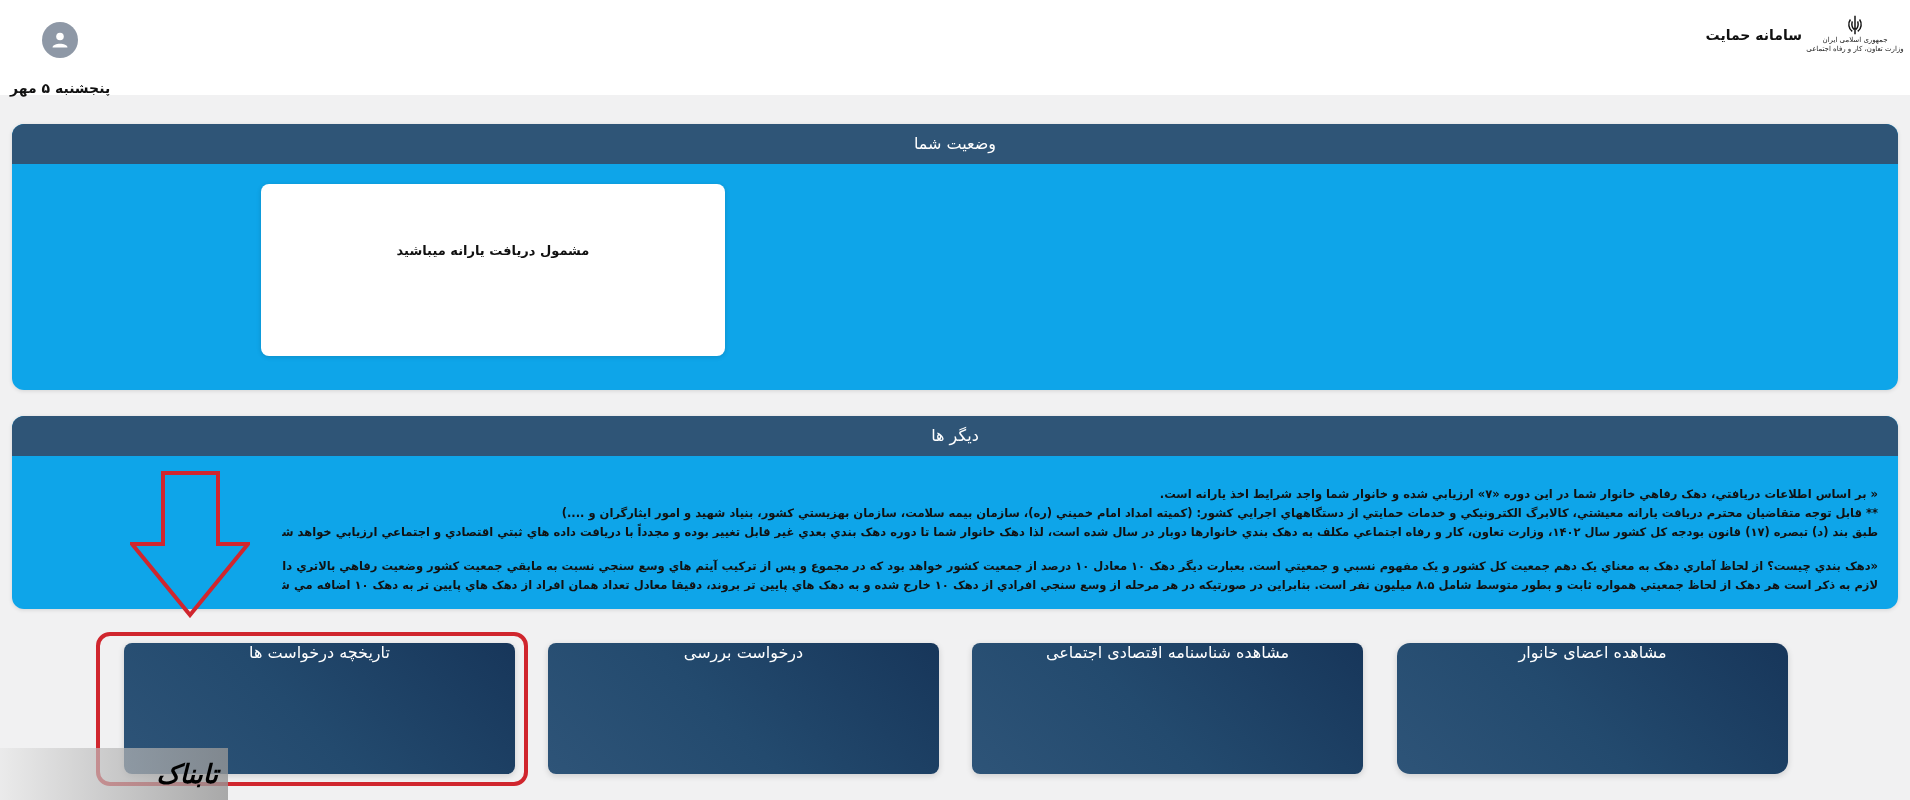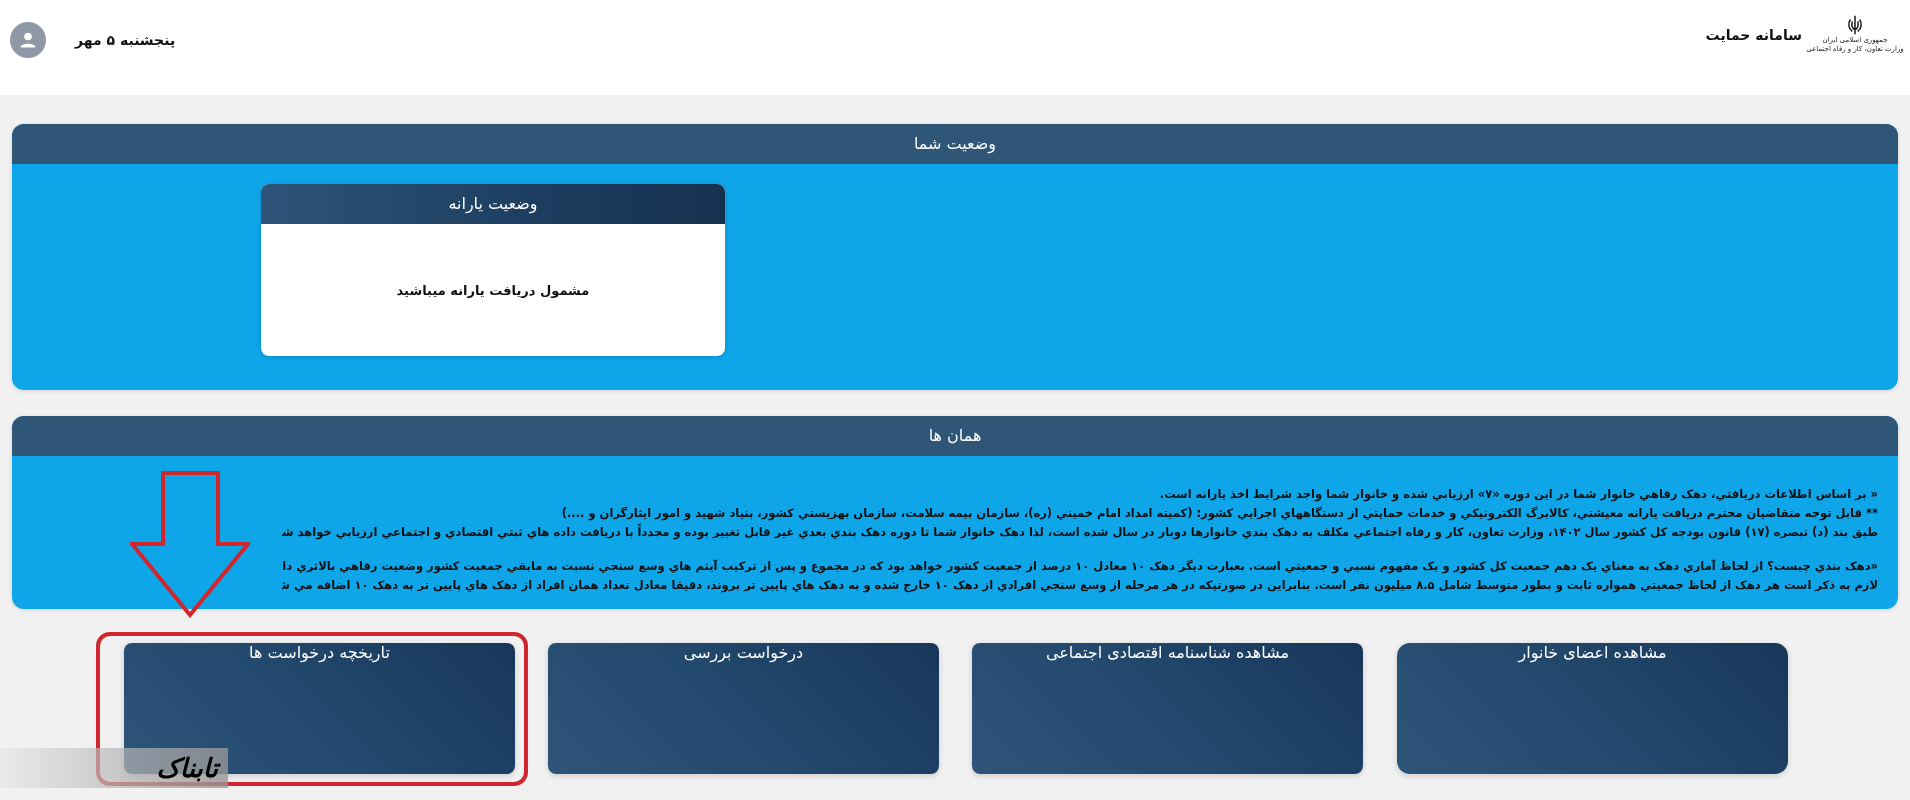--- a/index.html
+++ b/index.html
@@ -21,21 +21,21 @@
   .emblem {
     width: 86px; height: 56px; display: flex; flex-direction: column; align-items: center;
   }
   .emblem svg { width: 22px; height: 22px; }
   .emblem .line {
     font-family: "DejaVu Serif", serif; font-size: 7px; color: #222; line-height: 9px;
     white-space: nowrap; direction: rtl;
   }
   .brand-title { font-size: 14px; font-weight: bold; color: #111; direction: rtl; margin-top: -14px; }
   .user-area {
-    position: absolute; left: 10px; top: 22px; display: flex; align-items: center; gap: 29px;
+    position: absolute; left: 10px; top: 22px; display: flex; align-items: center; gap: 22px; flex-direction: column;
   }
   .avatar {
     width: 36px; height: 36px; border-radius: 50%; background: #8e98a6;
     display: flex; align-items: center; justify-content: center;
   }
   .date-text { font-size: 14px; font-weight: bold; direction: rtl; }
 
   .panel {
     position: absolute; left: 12px; width: 1886px; background: #0ea5e9;
     border-radius: 12px; box-shadow: 0 1px 4px rgba(0,0,0,0.12); overflow: hidden;
@@ -84,21 +84,21 @@
   .btn-profile { left: 972px; }
   .btn-review { left: 548px; }
   .btn-history { left: 124px; }
 
   .highlight-frame {
     position: absolute; left: 96px; top: 632px; width: 432px; height: 154px;
     border: 4px solid #d0262e; border-radius: 14px; pointer-events: none;
   }
   .arrow-annot { position: absolute; left: 130px; top: 468px; pointer-events: none; }
   .watermark {
-    position: absolute; left: 0; top: 748px; width: 228px; height: 40px;
+    position: absolute; left: 0; top: 748px; width: 228px; height: 52px;
     background: linear-gradient(90deg, rgba(230,230,230,0.6) 0%, rgba(150,150,150,0.8) 100%);
     display: flex; align-items: center; justify-content: flex-end; padding-right: 10px;
   }
   .watermark-text {
     font-family: "DejaVu Serif", serif; font-size: 26px; font-weight: bold; color: #000;
     direction: rtl; font-style: italic;
   }
 </style>
 </head>
 <body>
@@ -124,29 +124,28 @@
     </div>
     <span class="date-text">پنجشنبه ۵ مهر</span>
   </div>
 </div>
 
 <section class="panel status-panel">
   <div class="panel-head">وضعیت شما</div>
 
 
   <div class="card card-subsidy">
-    <div class="card-head">وضعیت یارانه</div>
     <div class="card-body">
       <span class="subsidy-text">مشمول دریافت یارانه میباشید</span>
     </div>
   </div>
 </section>
 
 <section class="panel messages-panel">
-  <div class="panel-head">همان ها</div>
+  <div class="panel-head">ديگر ها</div>
   <div class="messages-body">
     <div class="msg-line">« بر اساس اطلاعات دريافتي، دهک رفاهي خانوار شما در اين دوره «۷» ارزيابي شده و خانوار شما واجد شرايط اخذ يارانه است.</div>
     <div class="msg-line">** قابل توجه متقاضيان محترم دريافت يارانه معيشتي، کالابرگ الکترونيکي و خدمات حمايتي از دستگاههاي اجرايي کشور: (کميته امداد امام خميني (ره)، سازمان بيمه سلامت، سازمان بهزيستي کشور، بنياد شهيد و امور ايثارگران و ....)</div>
     <div class="msg-line">طبق بند (د) تبصره (۱۷) قانون بودجه کل کشور سال ۱۴۰۲، وزارت تعاون، کار و رفاه اجتماعي مکلف به  دهک بندي خانوارها  دوبار در سال شده است، لذا دهک خانوار شما تا دوره دهک بندي بعدي غير قابل تغيير بوده و مجدداً با دريافت داده هاي ثبتي اقتصادي و اجتماعي ارزيابي خواهد شد.»</div>
     <div class="msg-gap"></div>
     <div class="msg-line">«دهک بندي چيست؟ از لحاظ آماري دهک به معناي يک دهم جمعيت کل کشور  و يک مفهوم نسبي و جمعيتي است. بعبارت ديگر دهک ۱۰ معادل ۱۰ درصد از جمعيت کشور خواهد بود که در مجموع و پس از ترکيب آيتم هاي وسع سنجي نسبت به مابقي جمعيت کشور وضعيت رفاهي بالاتري دارد.</div>
     <div class="msg-line">لازم به ذکر است هر دهک  از لحاظ جمعيتي همواره ثابت و بطور متوسط شامل ۸.۵ ميليون نفر است. بنابراين در صورتيکه در هر مرحله از وسع سنجي افرادي از دهک ۱۰ خارج شده و به دهک هاي پايين تر بروند، دقيقا معادل تعداد همان افراد از دهک هاي پايين تر به دهک ۱۰ اضافه مي شوند..»</div>
   </div>
 </section>
 

